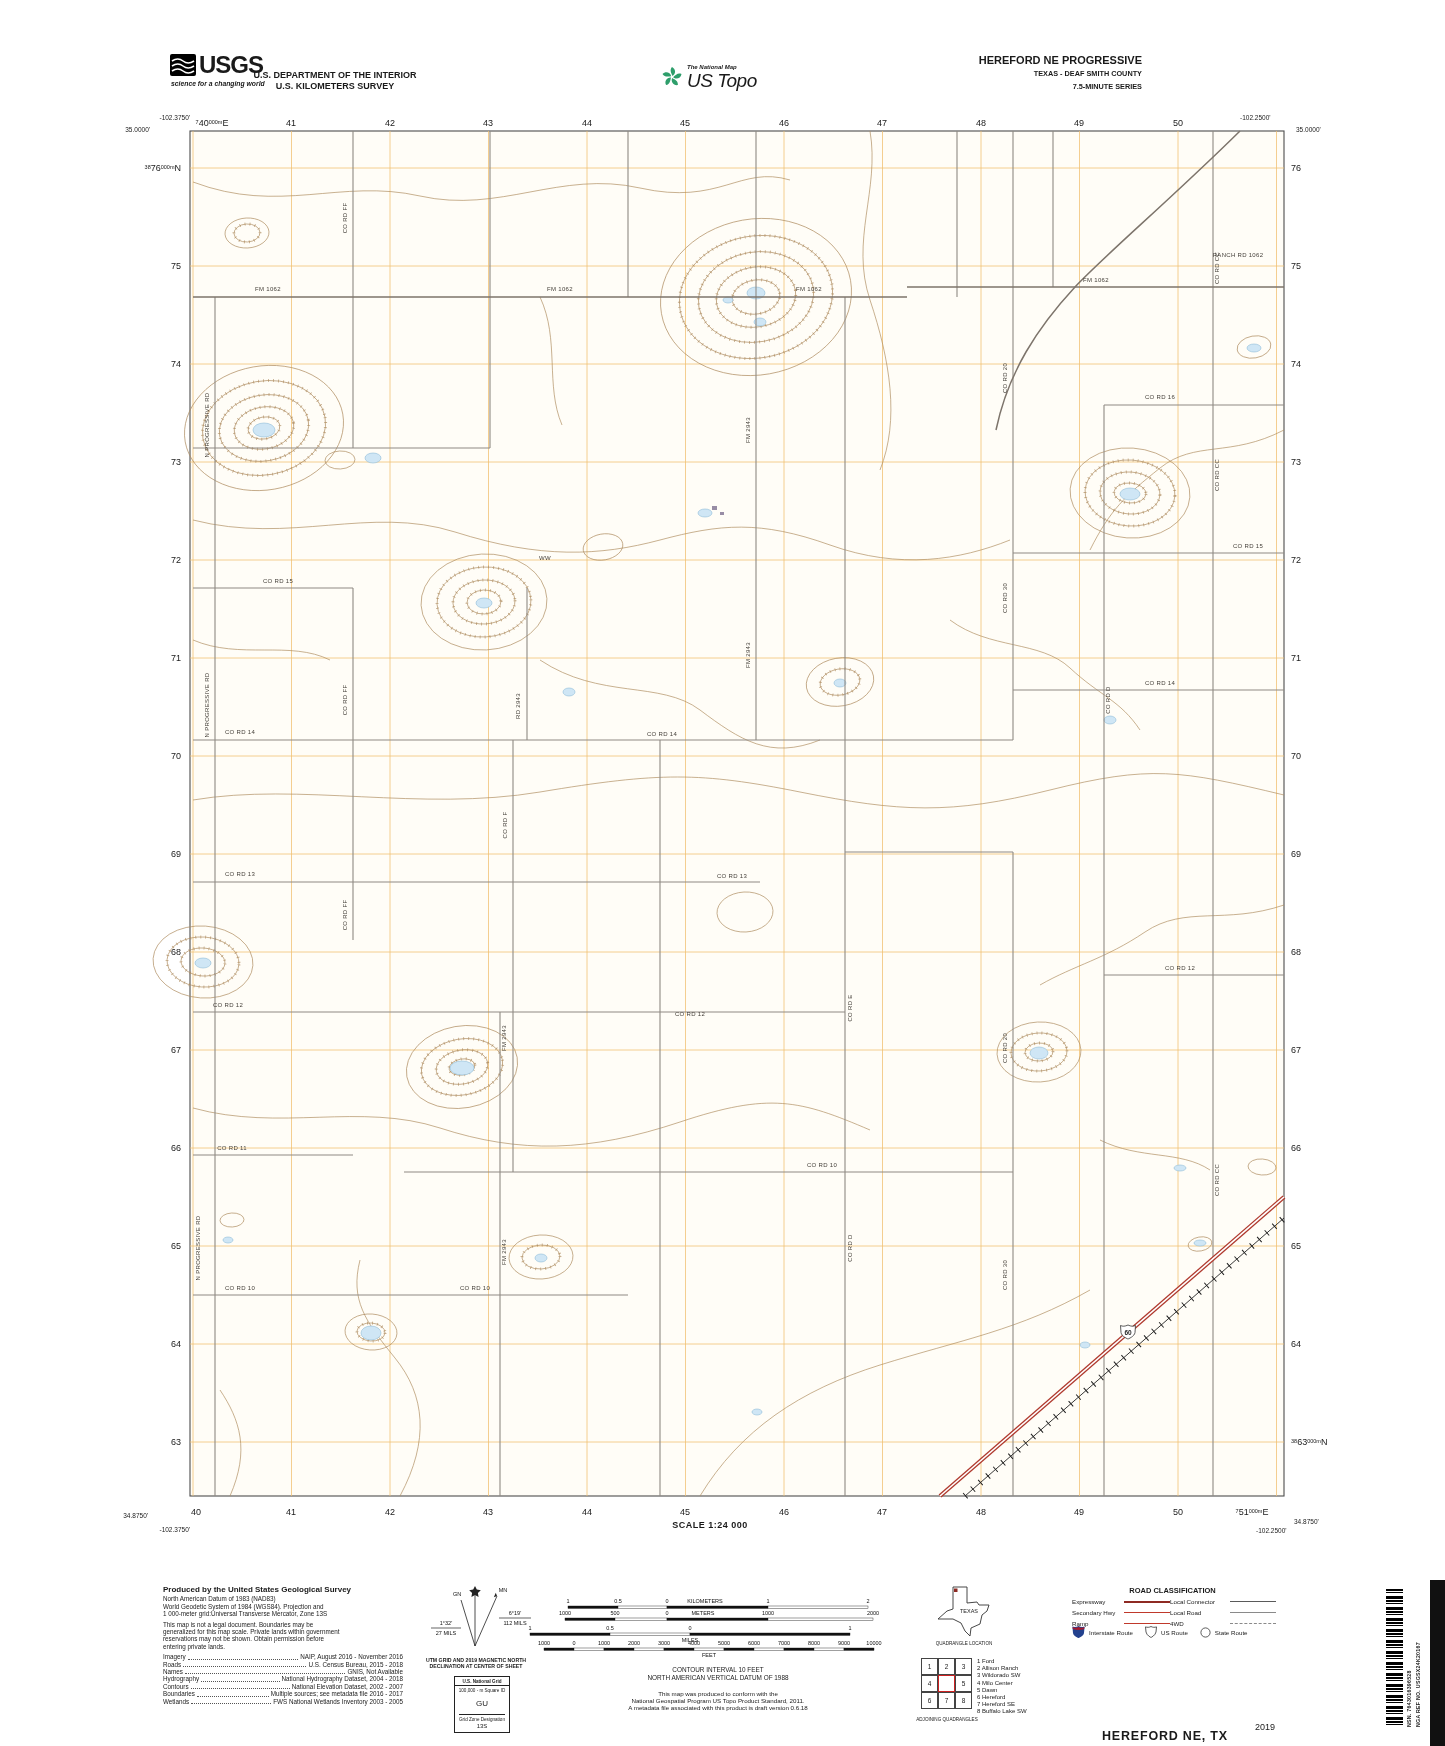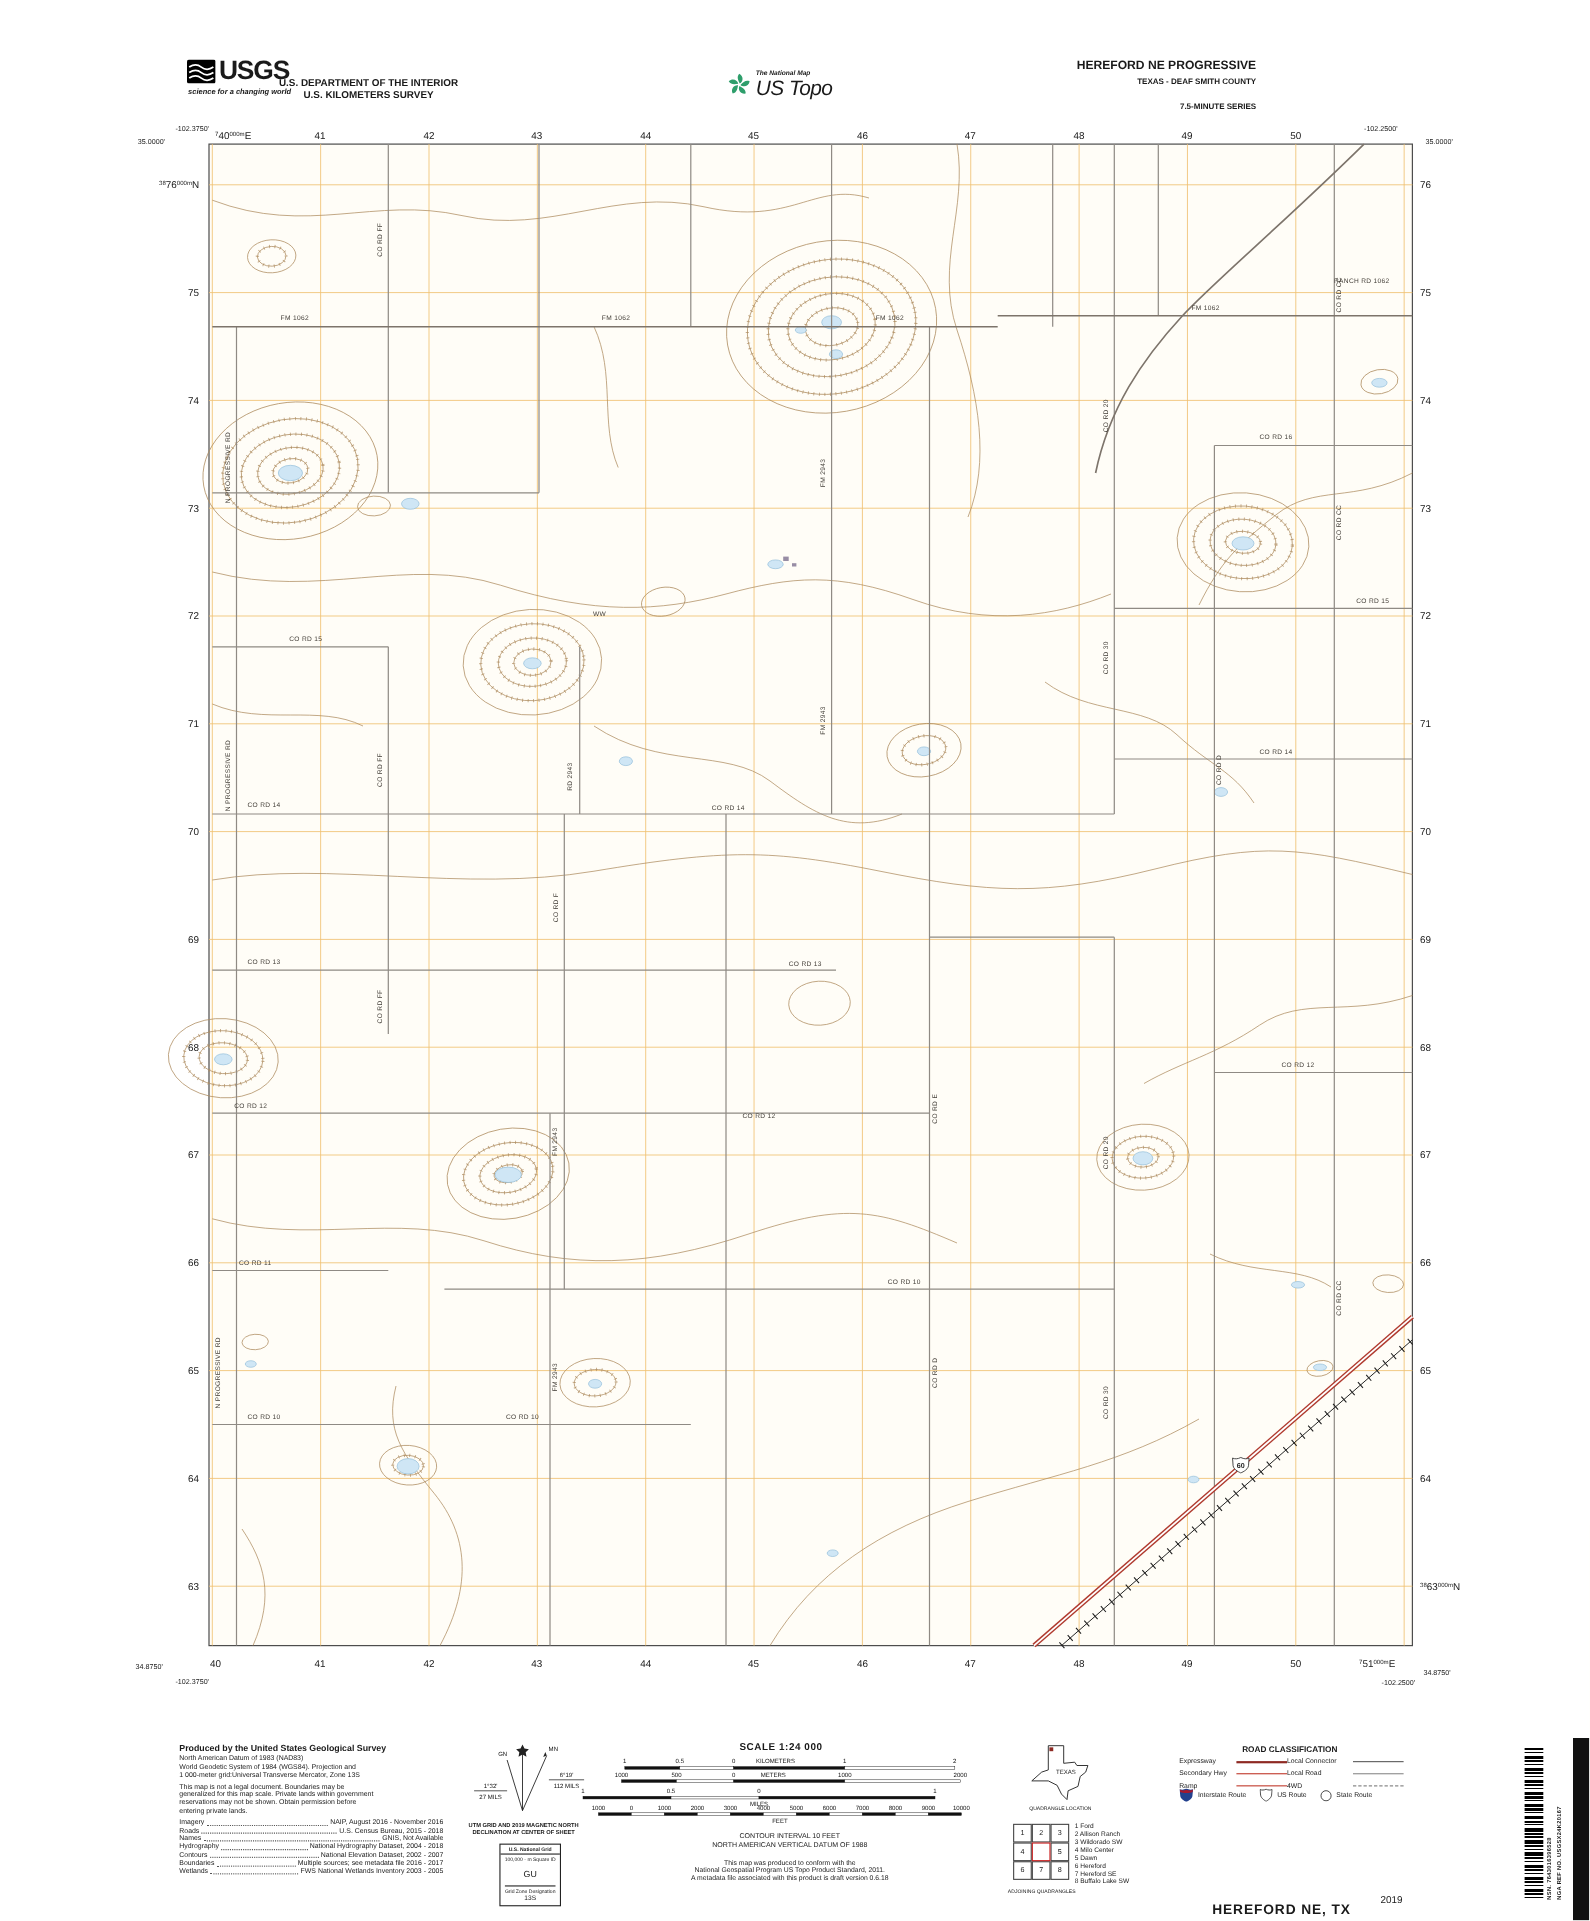--- a/index.html
+++ b/index.html
@@ -11,21 +11,21 @@
   .usgs-logo{left:170px;top:54px;display:flex;align-items:flex-start;gap:3px;}
   .usgs-word{font-size:24px;font-weight:bold;letter-spacing:-1px;line-height:22px;}
   .usgs-tag{left:171px;top:80px;font-size:6.8px;font-style:italic;font-weight:bold;}
   .dept{left:250px;top:58px;width:170px;text-align:center;font-size:9px;font-weight:bold;line-height:11px;margin-top:12px;}
   .ustopo{left:660px;top:64px;display:flex;align-items:center;gap:3px;}
   .tnm{font-size:6px;font-weight:bold;font-style:italic;line-height:7px;}
   .ustopo-word{font-size:19px;line-height:19px;letter-spacing:-0.5px;font-style:italic;}
   .quad{left:930px;top:54px;width:212px;text-align:right;font-weight:bold;}
   .quad1{font-size:11px;}
   .quad2{font-size:7.3px;margin-top:3px;}
-  .quad3{font-size:7.3px;margin-top:14px;}
+  .quad3{font-size:7.3px;margin-top:4px;}
 
   
   #map-svg{position:absolute;left:0;top:0;}
   .gridline{stroke:#f0c070;stroke-width:0.9;opacity:0.85;}
   .neat{fill:#fffdf7;stroke:#4d4d4d;stroke-width:1.1;}
   .road{stroke:#8f8a84;stroke-width:1.1;fill:none;}
   .road-fm{stroke:#7d746b;stroke-width:1.5;fill:none;}
   .ctr{stroke:#ad8b5e;stroke-width:0.75;fill:none;opacity:0.9;}
   .ctr-t{stroke:#ad8b5e;stroke-width:3;fill:none;stroke-dasharray:0.8 4.2;opacity:0.75;}
   .playa{fill:#cfe6f5;stroke:#8fbcd9;stroke-width:0.6;}
@@ -60,21 +60,21 @@
   .decl-svg{left:415px;top:1582px;}
   .decl-cap{left:398px;top:1657px;width:156px;text-align:center;font-size:5.2px;line-height:6.4px;font-weight:bold;}
   .usng{left:454px;top:1676px;width:54px;border:1px solid #222;font-size:4.6px;text-align:center;background:#fff;}
   .u-t1{font-weight:bold;border-bottom:1px solid #222;padding:1.5px 0;}
   .u-t2{padding-top:1.5px;}
   .u-sq{font-size:8px;padding:6px 0 6px 0;}
   .u-ln{border-top:1px solid #222;margin:0 4px;}
   .u-t3{padding-top:2px;}
   .u-t4{font-size:6px;padding:1px 0 3px 0;}
 
-  .scale-title{left:560px;top:1583px;width:300px;text-align:center;font-size:9px;font-weight:bold;letter-spacing:0.5px;}
+  .scale-title{left:560px;top:1520px;width:300px;text-align:center;font-size:9px;font-weight:bold;letter-spacing:0.5px;}
   #scalebar-svg{position:absolute;left:480px;top:1595px;}
   .sbnum{font-family:"Liberation Sans",sans-serif;font-size:5.5px;fill:#111;}
   .contour-note{left:570px;top:1666px;width:296px;text-align:center;font-size:6.4px;line-height:8px;}
   .conform{left:560px;top:1690px;width:316px;text-align:center;font-size:6.2px;line-height:7.2px;}
 
   .tx-svg{left:936px;top:1586px;}
   .tx-cap{left:926px;top:1641px;width:76px;text-align:center;font-size:4.6px;}
   .adj-grid{left:921px;top:1658px;display:grid;grid-template-columns:repeat(3,17px);grid-auto-rows:17px;}
   .adj-cell{border:0.8px solid #444;display:flex;align-items:center;justify-content:center;font-size:6.5px;margin:-0.4px;}
   .adj-center{border:1.6px solid #cc2222;z-index:2;}

